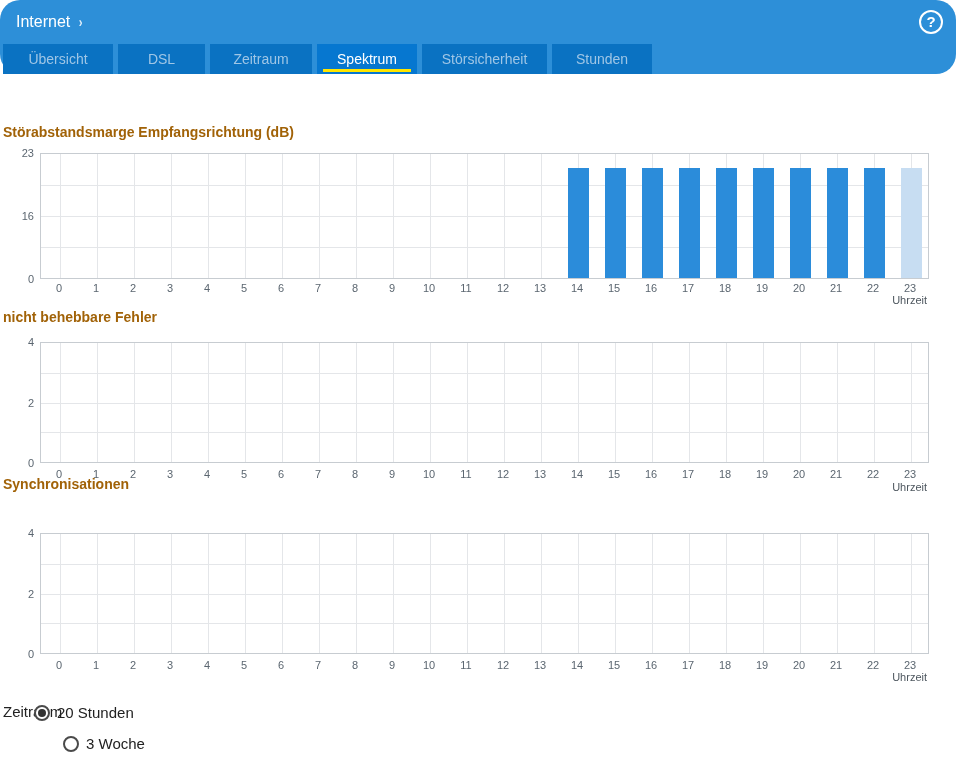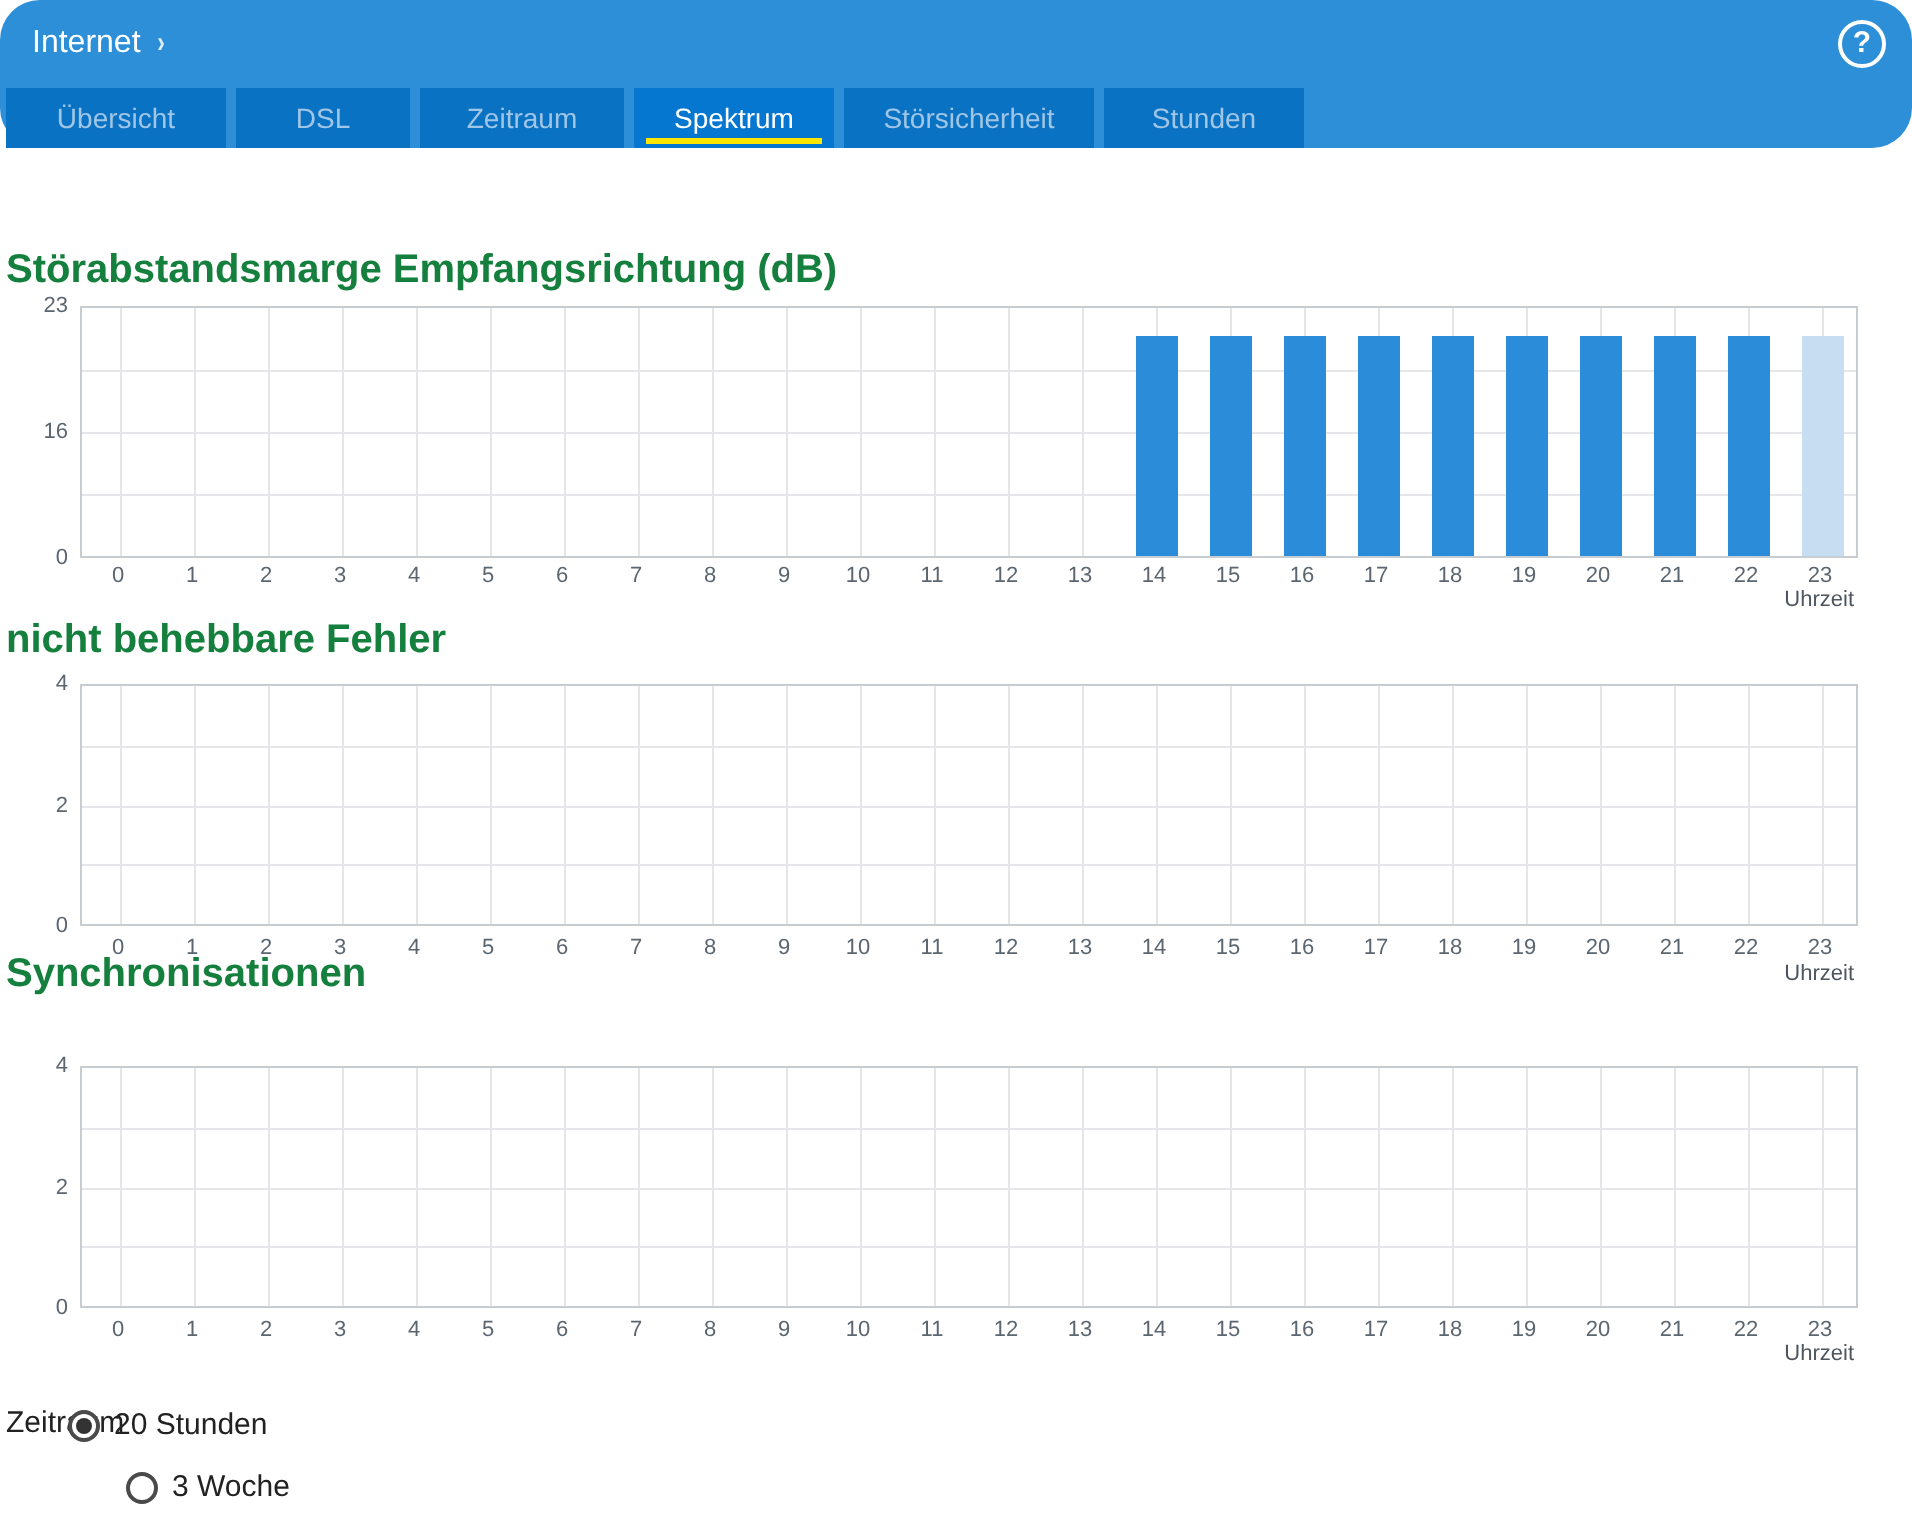--- a/index.html
+++ b/index.html
@@ -42,21 +42,21 @@
     content: ""; position: absolute; left: 6px; right: 6px; bottom: 2px; height: 3px;
     background: #ffe600;
   }
   
   #period-line {
     position: absolute; left: 0; top: 88px; width: 956px;
     text-align: center; font-size: 14px; color: #333333;
   }
   .chart-title {
     position: absolute; left: 3px;
-    font-size: 20px; font-weight: 700; color: #15803d;
+    font-size: 14px; font-weight: 700; color: #a16207;
   }
   .plot {
     position: absolute; left: 40px; width: 889px;
     border: 1px solid #c7ccd1; background: #ffffff;
   }
   .vgrid { position: absolute; top: 0; bottom: 0; width: 1px; background: #e4e6e9; }
   .hgrid { position: absolute; left: 0; right: 0; height: 1px; background: #e4e6e9; }
   .bar { position: absolute; bottom: 0; width: 21px; }
   .ylabel {
     position: absolute; left: 0; width: 34px; text-align: right;

